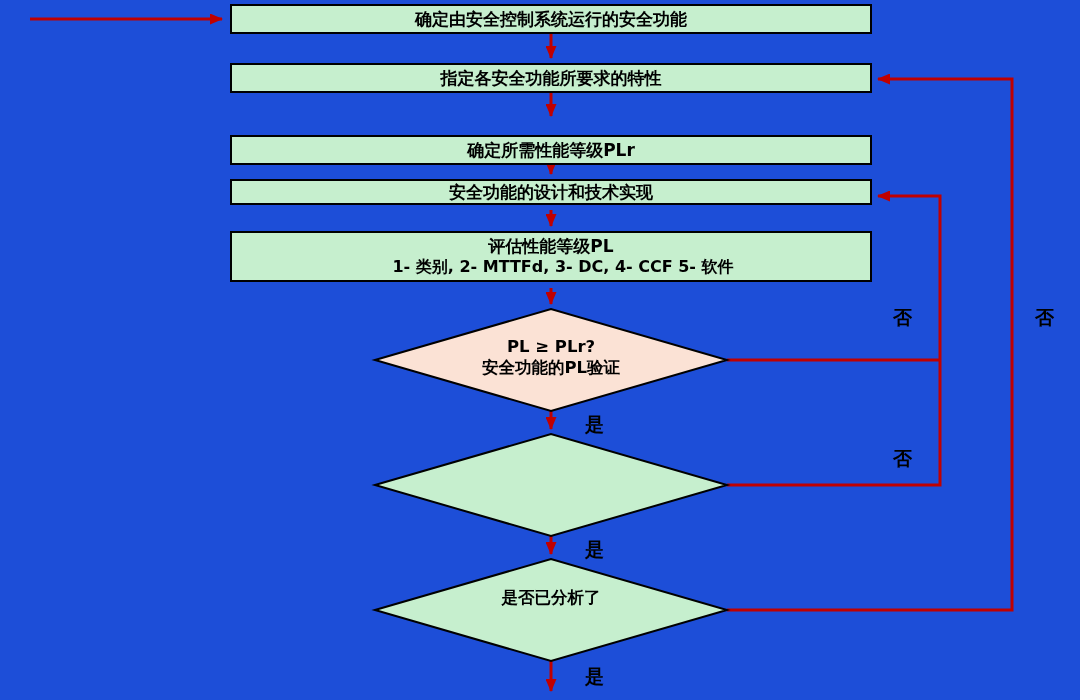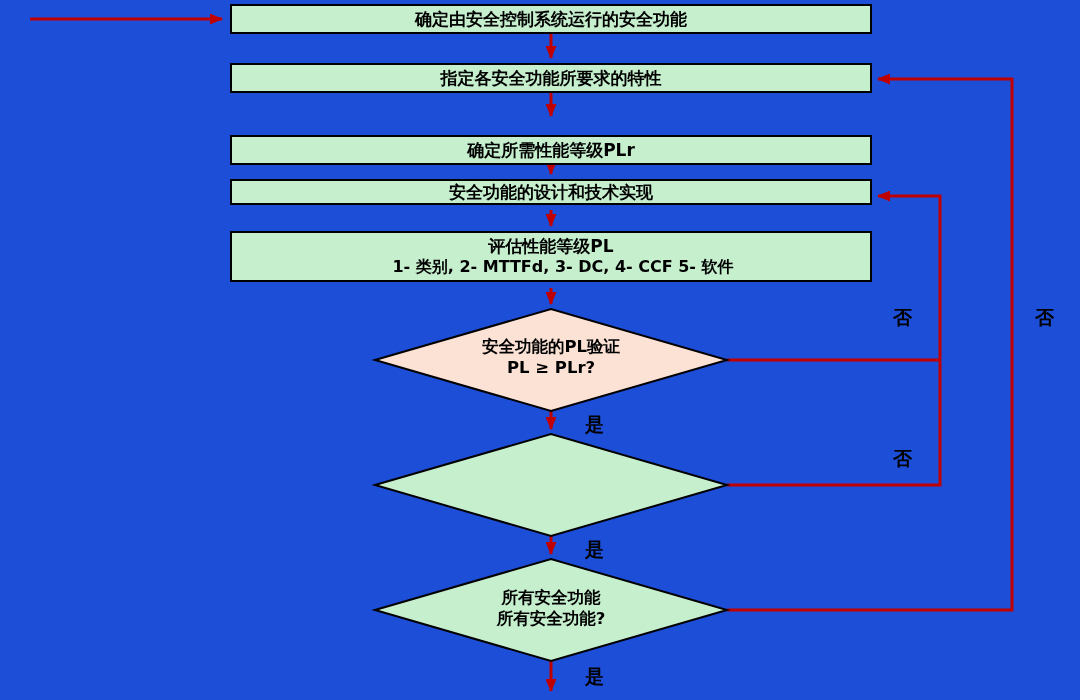--- a/index.html
+++ b/index.html
@@ -114,28 +114,27 @@
   <div class="box" style="top:179px;height:26px;">
     <span>安全功能的设计和技术实现</span>
   </div>
 
   <div class="box" style="top:231px;height:51px;">
     <span>评估性能等级PL</span>
     <span class="subline">1- 类别, 2- MTTFd, 3- DC, 4- CCF 5- 软件</span>
   </div>
 
   <div class="dtext" style="top:336px;">
+    <div>PL ≥ PLr?</div>
     <div>安全功能的PL验证</div>
-    <div>PL ≥ PLr?</div>
   </div>
 
 
   <div class="dtext" style="top:587px;">
-    <div>所有安全功能</div>
-    <div>所有安全功能?</div>
+    <div>是否已分析了</div>
   </div>
 
   <div class="edge-label" style="left:585px;top:412px;">是</div>
   <div class="edge-label" style="left:585px;top:537px;">是</div>
   <div class="edge-label" style="left:585px;top:664px;">是</div>
 
   <div class="edge-label" style="left:893px;top:305px;">否</div>
   <div class="edge-label" style="left:893px;top:446px;">否</div>
   <div class="edge-label" style="left:1035px;top:305px;">否</div>
 

